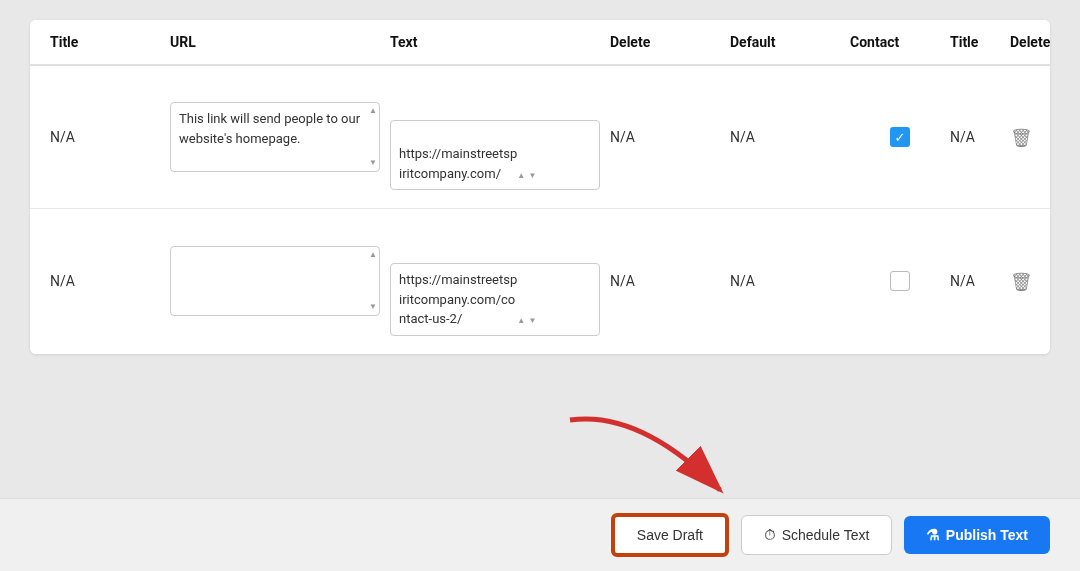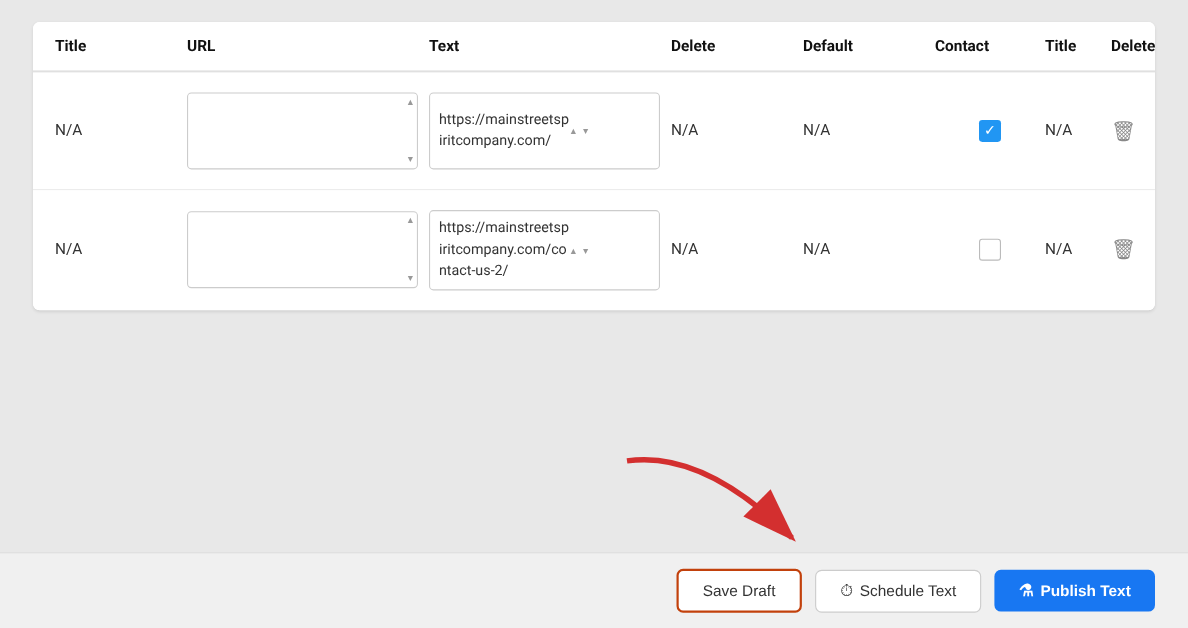--- a/index.html
+++ b/index.html
@@ -99,23 +99,24 @@
     .url-cell-wrapper {
       border: 1px solid #ccc;
       border-radius: 4px;
       padding: 6px 22px 6px 8px;
       background: #fff;
       font-size: 13px;
       line-height: 1.5;
       position: relative;
       min-height: 70px;
       display: flex;
-      align-items: center;
+      align-items: flex-end;
       color: #333;
       word-break: break-all;
+      margin-top: 36px;
     }
 
     .checkbox-cell {
       display: flex;
       align-items: center;
       justify-content: center;
     }
 
     .checkbox-checked {
       width: 20px;
@@ -150,21 +151,21 @@
       justify-content: flex-end;
       align-items: center;
       gap: 12px;
       position: relative;
       border-top: 1px solid #ddd;
       margin-top: 10px;
     }
 
     .btn-save-draft {
       background: #fff;
-      border: 2px solid #c2410c;
+      border: 4px solid #c2410c;
       border-radius: 6px;
       padding: 10px 22px;
       font-size: 14px;
       font-weight: 500;
       color: #333;
       cursor: pointer;
     }
 
     .btn-schedule {
       background: #fff;
@@ -230,20 +231,21 @@
         <div class="col-head">Default</div>
         <div class="col-head">Contact</div>
         <div class="col-head">Title</div>
         <div class="col-head">Delete</div>
       </div>
 
       <div class="table-row">
         <div class="cell">N/A</div>
         <div class="cell text-cell">
           <div class="text-area-wrapper">
+            <span>This link will send people to our website's homepage.</span>
             <div class="scroll-arrows">
               <span class="scroll-arrow">▲</span>
               <span class="scroll-arrow">▼</span>
             </div>
           </div>
         </div>
         <div class="cell">
           <div class="url-cell-wrapper">
             <span>https://mainstreetsp<br>iritcompany.com/</span>
             <div class="scroll-arrows">

